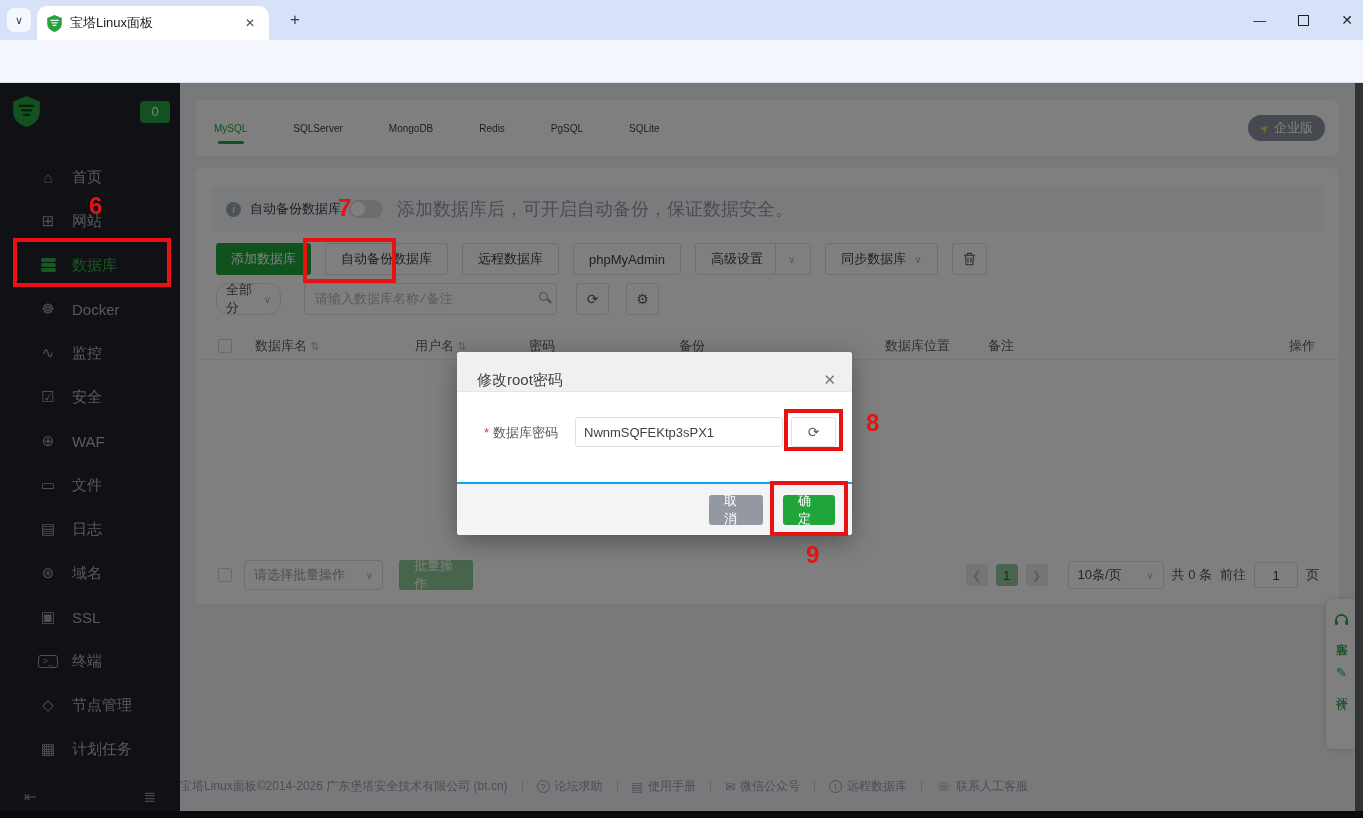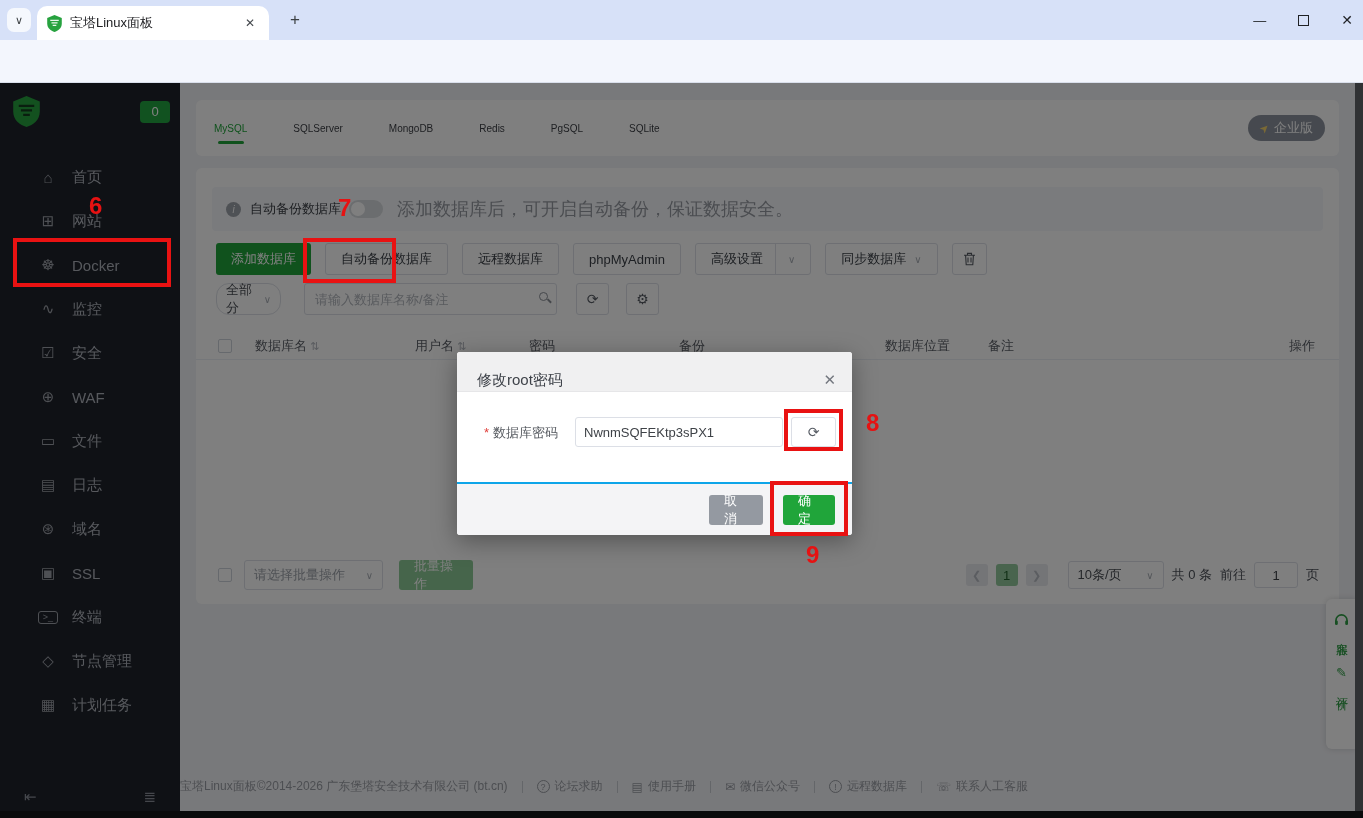--- a/index.html
+++ b/index.html
@@ -72,21 +72,21 @@
   .btn-plain { background:#fff; border:1px solid #dcdfe6; color:#3c4148; }
   .btn .caret { font-size:10px; color:#a8adb5; margin-left:8px; }
   .btn .split { width:1px; height:30px; background:#dcdfe6; margin:0 0 0 12px; }
   .btn .split + .caret { margin-left:12px; }
   .btn-icon { width:35px; padding:0; }
 
   .filter-row { position:absolute; left:20px; top:115px; display:flex; align-items:center; }
   .sel { height:32px; border:1px solid #dcdfe6; border-radius:3px; background:#fff; display:flex; align-items:center; justify-content:space-between; font-size:13px; color:#4a4e55; padding:0 9px; }
   .sel .caret { font-size:10px; color:#a8adb5; margin-left:6px; }
   .search-wrap { position:relative; margin-left:23px; }
-  .search-input { width:253px; height:32px; border:1px solid #dcdfe6; border-radius:3px; font-size:13px; color:#3e4247; padding:0 30px 0 10px; outline:none; font-family:Liberation Sans, sans-serif; }
+  .search-input { width:253px; height:32px; border:1px solid #dcdfe6; border-radius:3px; font-size:13px; color:#3e4247; padding:0 30px 0 10px; outline:none; font-family:Liberation Mono, monospace; }
   .search-input::placeholder { color:#b2b6bd; }
   .mag { position:absolute; right:9px; top:9px; width:9px; height:9px; border:1.5px solid #8a8f96; border-radius:50%; }
   .mag::after { content:""; position:absolute; left:7px; top:7px; width:5px; height:1.5px; background:#8a8f96; transform:rotate(45deg); }
   .mini-btn { width:33px; height:32px; border:1px solid #dcdfe6; border-radius:3px; background:#fff; color:#565b63; font-size:14px; display:flex; align-items:center; justify-content:center; }
 
   .thead { position:absolute; left:0; top:164px; width:100%; height:28px; display:flex; align-items:center; padding:0 24px 0 22px; border-bottom:1px solid #ebeef5; font-size:13px; color:#5a5e66; }
   .cb { width:14px; height:14px; border:1px solid #cdd2da; border-radius:2px; background:#fff; flex:none; }
   .th-db { width:160px; margin-left:23px; } .th-user { width:114px; } .th-pwd { width:150px; }
   .th-bak { width:206px; } .th-loc { width:103px; } .th-note { flex:1; } .th-op { width:40px; text-align:right; }
   .sort { color:#b4b8bf; font-size:11px; margin-left:3px; }
@@ -194,20 +194,26 @@
     <div class="side-badge">0</div>
 
     <div class="side-menu">
       <div class="side-item">
           <span class="ic">⌂</span>
           <span>首页</span>
         </div>
       <div class="side-item">
           <span class="ic">⊞</span>
           <span>网站</span>
+        </div>
+      <div class="side-item active">
+          <span class="ic">
+            <span class="db-bars"></span>
+          </span>
+          <span>数据库</span>
         </div>
       <div class="side-item">
           <span class="ic">☸</span>
           <span>Docker</span>
         </div>
       <div class="side-item">
           <span class="ic">∿</span>
           <span>监控</span>
         </div>
       <div class="side-item">

